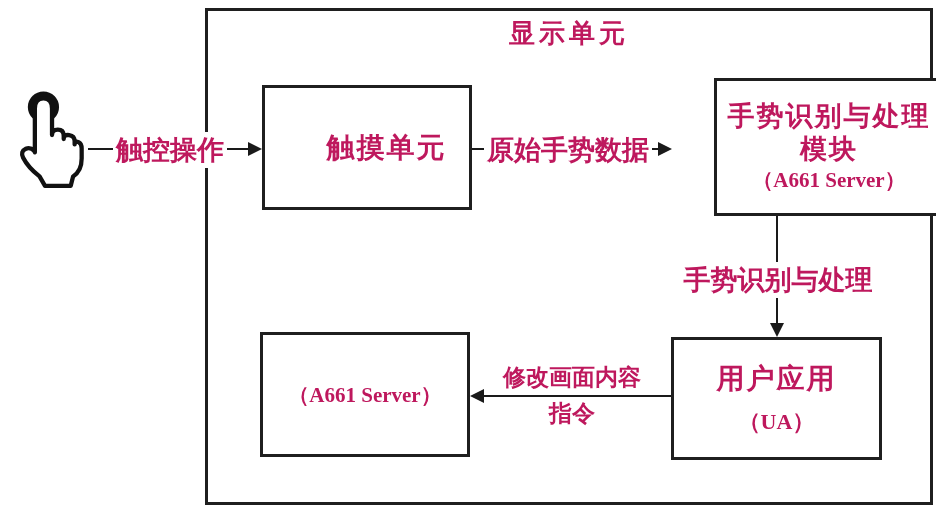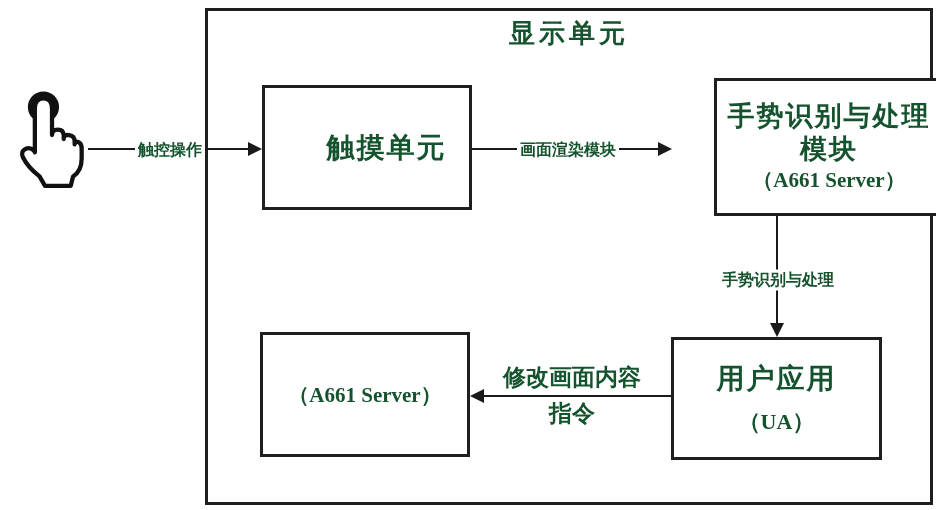--- a/index.html
+++ b/index.html
@@ -6,21 +6,21 @@
     margin: 0;
     padding: 0;
     background: #ffffff;
   }
   #canvas {
     position: relative;
     width: 936px;
     height: 510px;
     background: #ffffff;
     font-family: "Liberation Serif", "DejaVu Serif", serif;
-    color: #14532d;
+    color: #be185d;
     overflow: hidden;
   }
   .outer-box {
     position: absolute;
     left: 205px; top: 8px;
     width: 728px; height: 497px;
     border: 3px solid #1f1f1f;
     box-sizing: border-box;
     background: #ffffff;
   }
@@ -59,21 +59,21 @@
   .arrowhead { position: absolute; width: 0; height: 0; z-index: 1; }
   .arrowhead.right { border-top: 7px solid transparent; border-bottom: 7px solid transparent; border-left: 14px solid #1a1a1a; }
   .arrowhead.left  { border-top: 7px solid transparent; border-bottom: 7px solid transparent; border-right: 14px solid #1a1a1a; }
   .arrowhead.down  { border-left: 7px solid transparent; border-right: 7px solid transparent; border-top: 14px solid #1a1a1a; }
 
   .edge-label {
     position: absolute;
     transform: translate(-50%, -50%);
     background: #ffffff;
     padding: 0 3px;
-    font-size: 16px;
+    font-size: 27px;
     font-weight: bold;
     white-space: nowrap;
     z-index: 3;
     font-family: Liberation Mono, monospace;
   }
   .edge-label-stack {
     position: absolute;
     transform: translate(-50%, -50%);
     display: flex;
     flex-direction: column;
@@ -130,21 +130,21 @@
   <div class="hline" style="left:88px; top:148px; width:161px;"></div>
   <div class="arrowhead right" style="left:248px; top:142px;"></div>
   <div class="edge-label" style="left:170px; top:150px;">触控操作</div>
 
   <div class="node" id="node-touch-unit">
     <div class="main-label">触摸单元</div>
   </div>
 
   <div class="hline" style="left:472px; top:148px; width:187px;"></div>
   <div class="arrowhead right" style="left:658px; top:142px;"></div>
-  <div class="edge-label" style="left:568px; top:150px;">画面渲染模块</div>
+  <div class="edge-label" style="left:568px; top:150px;">原始手势数据</div>
 
   <div class="node" id="node-gesture">
     <div class="main-label sz27">手势识别与处理</div>
     <div class="main-label sz27">模块</div>
     <div class="sub-label">（A661 Server）</div>
   </div>
 
   <div class="vline" style="left:776px; top:216px; height:108px;"></div>
   <div class="arrowhead down" style="left:770px; top:323px;"></div>
   <div class="edge-label" style="left:778px; top:280px;">手势识别与处理</div>

